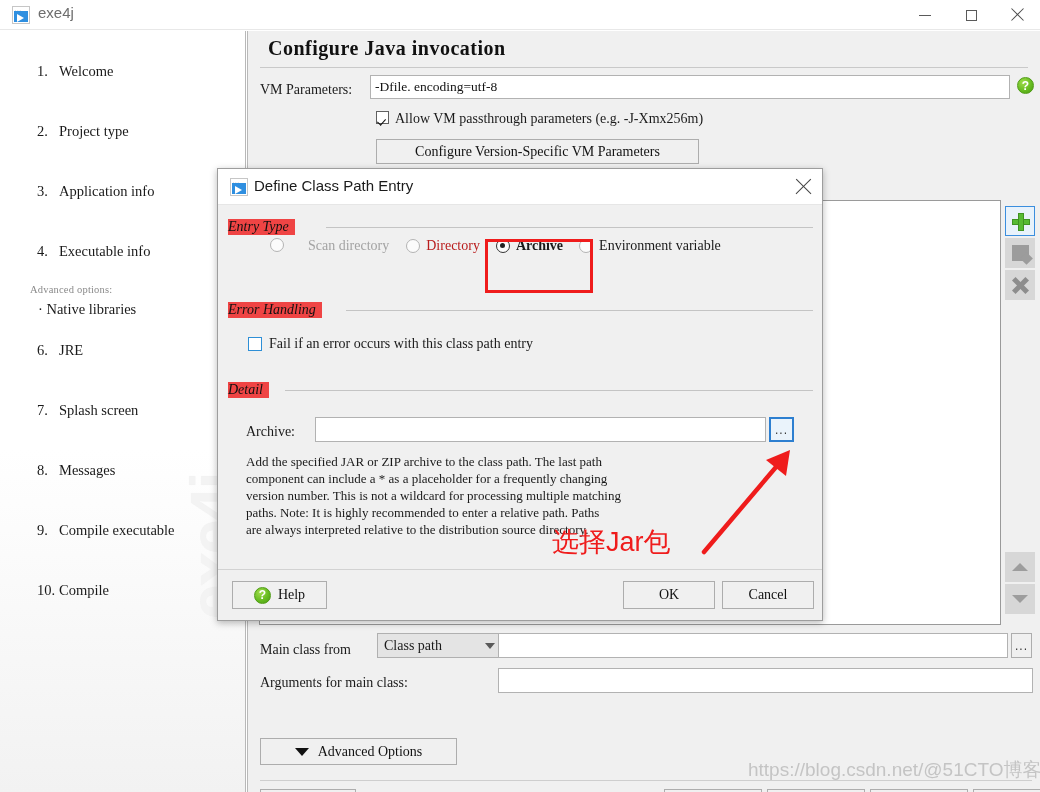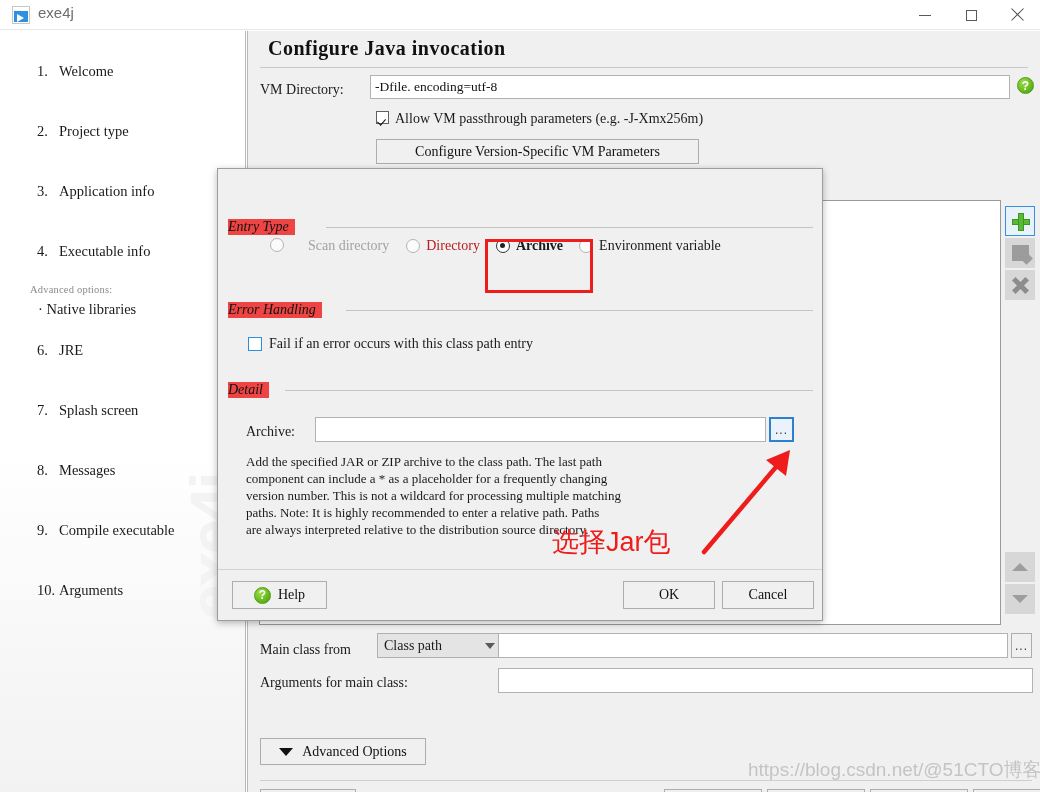--- a/index.html
+++ b/index.html
@@ -322,32 +322,32 @@
       <div class="side-item">
         <span class="num">7.</span><span>Splash screen</span>
       </div>
       <div class="side-item">
         <span class="num">8.</span><span>Messages</span>
       </div>
       <div class="side-item">
         <span class="num">9.</span><span>Compile executable</span>
       </div>
       <div class="side-item">
-        <span class="num">10.</span><span>Arguments</span>
+        <span class="num">10.</span><span>Compile</span>
       </div>
     </div>
     <div class="side-watermark">exe4j</div>
   </div>
 
   <div class="main">
     <div class="main-inner">
       <div class="page-title">Configure Java invocation</div>
       <div class="title-rule"></div>
 
-      <div class="lbl" style="position:absolute; left:12px; top:51px;">VM Directory:</div>
+      <div class="lbl" style="position:absolute; left:12px; top:51px;">VM Parameters:</div>
       <input class="txtfield" style="position: absolute; left: 122px; top: 44px; width: 640px; height: 24px;" value="-Dfile. encoding=utf-8">
       <div class="helpcircle" style="position:absolute; left:769px; top:46px;">?</div>
 
       <div style="position:absolute; left:128px; top:80px; display:flex; gap:6px;">
         <span class="chk checked"></span>
         <span class="lbl">Allow VM passthrough parameters (e.g.  -J-Xmx256m)</span>
       </div>
 
       <div class="btn" style="position:absolute; left:128px; top:108px; width:323px; height:25px;">Configure Version-Specific VM Parameters</div>
 
@@ -378,21 +378,21 @@
       <div style="position:absolute; left:129px; top:602px; width:125px; height:25px; background:#e4e4e4; border:1px solid #b0b0b0; display:flex; align-items:center; padding:0 6px;">
         <span class="lbl" style="flex:1;">Class path</span>
         <span class="combo-arrow"></span>
       </div>
       <input class="txtfield" style="position: absolute; left: 250px; top: 602px; width: 510px; height: 25px;" value="">
       <div class="btn dots-btn" style="position:absolute; left:763px; top:602px; width:21px; height:25px;">...</div>
 
       <div class="lbl" style="position:absolute; left:12px; top:644px;">Arguments for main class:</div>
       <input class="txtfield" style="position: absolute; left: 250px; top: 637px; width: 535px; height: 25px;" value="">
 
-      <div class="btn" style="position:absolute; left:12px; top:707px; width:166px; height:27px; gap:9px;">
+      <div class="btn" style="position:absolute; left:12px; top:707px; width:197px; height:27px; gap:9px;">
         <span class="caret-down"></span>
         <span>Advanced Options</span>
       </div>
 
       <div style="position:absolute; left:12px; top:749px; width:772px; height:1px; background:#cecece;"></div>
 
       <div class="btn" style="position:absolute; left:12px; top:758px; width:96px; height:28px; gap:7px;">
         
         
       </div>
@@ -403,20 +403,29 @@
       <div class="btn" style="position:absolute; left:519px; top:758px; width:98px; height:28px; gap:8px;">
         
         
       </div>
       <div class="btn" style="position:absolute; left:622px; top:758px; width:98px; height:28px; color:#8d8d8d;">Finish</div>
       <div class="btn" style="position:absolute; left:725px; top:758px; width:98px; height:28px;">Cancel</div>
     </div>
   </div>
 
   <div class="dialog">
+    <div class="dlg-titlebar">
+      <div class="tb-icon" style="left:12px; top:9px;">
+        <div class="dots">...</div>
+        <div class="inner"></div>
+        <div class="tri"></div>
+      </div>
+      <div class="dlg-title">Define Class Path Entry</div>
+      <div class="dlg-close"></div>
+    </div>
 
     <div class="grp-label" style="left:10px; top:50px;">Entry Type</div>
     <div class="grp-rule" style="left:108px; top:58px; width:487px;"></div>
 
     <div style="position:absolute; left:52px; top:54px; width:545px; height:46px; display:flex; align-items:center; gap:0px;">
       <div style="display:flex; gap:24px; margin-right:17px;">
         <span class="radio"></span>
         <span class="lbl" style="color:#a3a3a3;">Scan directory</span>
       </div>
       <div style="display:flex; align-items:center; gap:6px; margin-right:16px;">

